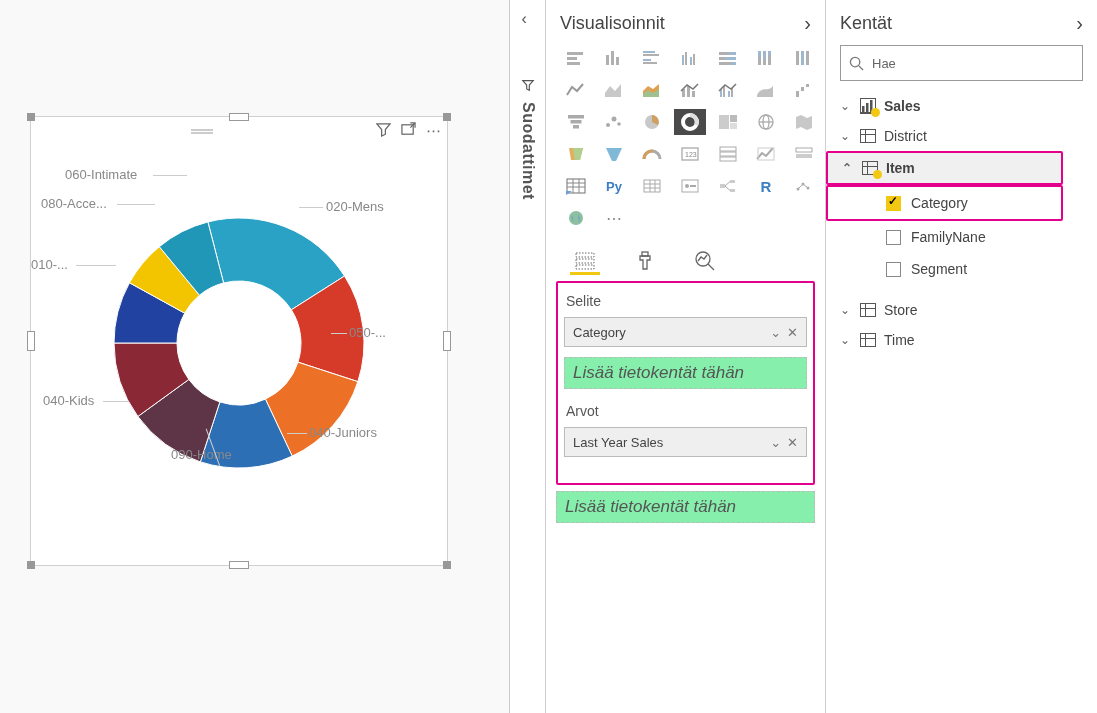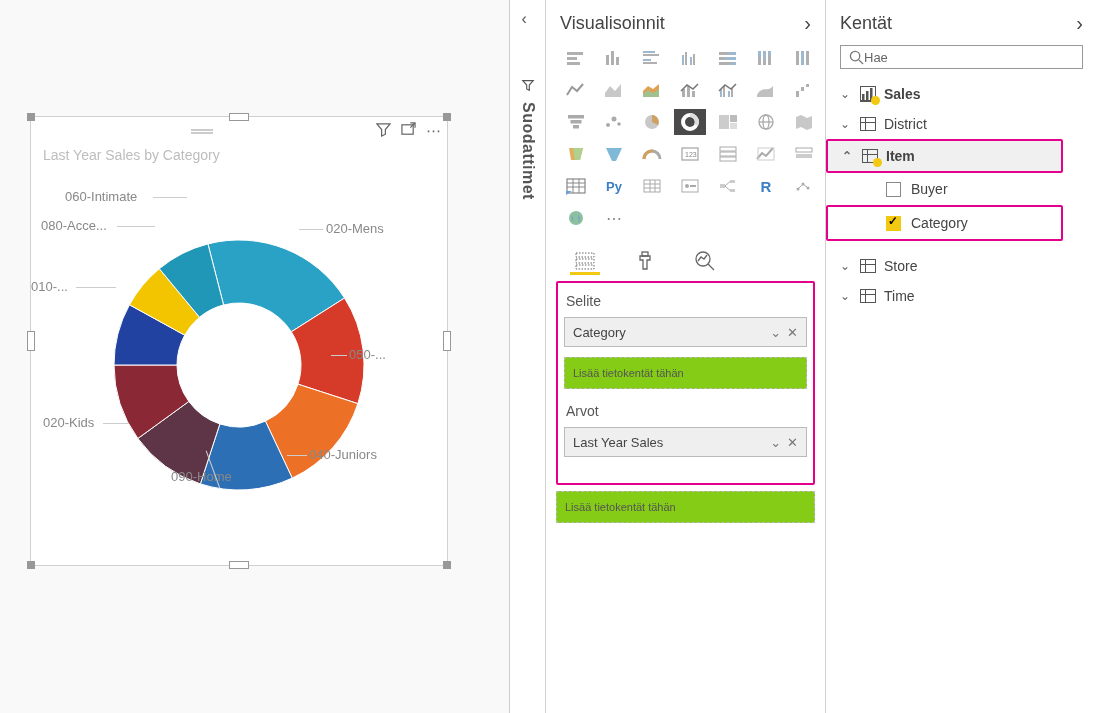--- a/index.html
+++ b/index.html
@@ -189,41 +189,43 @@
     display: flex;
     align-items: center;
     padding: 0 8px;
     font-size: 13px;
     color: #444;
     justify-content: space-between;
   }
   .well-item .ctrls { color: #777; display: flex; gap: 6px; }
   .well-empty {
     border: 1px dashed #bbb;
-    background: #84cc16;
+    background: #86efac;
     height: 32px;
     display: flex;
     align-items: center;
     padding: 0 8px;
     color: #555;
-    font-size: 11px;
+    font-size: 17px;
+    font-style: italic;
   }
   
   .fields-pane {
     flex: 1;
     display: flex;
     flex-direction: column;
   }
   .search-box {
     margin: 0 14px 10px 14px;
     border: 1px solid #999;
-    height: 24px;
+    height: 36px;
     display: flex;
     align-items: center;
     padding: 0 8px;
+    gap: 8px;
     color: #666;
   }
   .tree {
     padding: 0;
   }
   .tree-row {
     display: flex;
     align-items: center;
     height: 30px;
     padding-left: 14px;
@@ -333,41 +335,40 @@
           </svg>
       </span>
       <span class="topbar-icon">
         <svg width="15" height="15" viewBox="0 0 16 16">
             <rect x="1" y="3" width="12" height="10" fill="none" stroke="#666" stroke-width="1.3"></rect>
             <path d="M10 1l5 0 0 5 M15 1l-5 5" fill="none" stroke="#666" stroke-width="1.3"></path>
           </svg>
       </span>
       <span class="topbar-icon">⋯</span>
     </div>
-    <div class="chart-title">Last Year Sales by Category</div>
 
     <div class="donut-area">
 
       <svg class="donut-svg" width="262" height="262" viewBox="-131 -131 262 262" id="donut">
           <path d="M -31.08623589560683 -121.0728951410789 A 125 125 0 0 1 105.5409906877519 -66.97834937237457 L 52.34833138112494 -33.22126128869779 A 62 62 0 0 0 -15.418773004220988 -60.052155989975134 Z" fill="#2aa2c6" stroke="#fff" stroke-width="1"></path>
           <path d="M 105.5409906877519 -66.97834937237457 A 125 125 0 0 1 118.88206453689419 38.62712429686845 L 58.96550401029952 19.15905365124675 A 62 62 0 0 0 52.34833138112494 -33.22126128869779 Z" fill="#d63a29" stroke="#fff" stroke-width="1"></path>
           <path d="M 118.88206453689419 38.62712429686845 A 125 125 0 0 1 53.22241144563405 113.10338155825245 L 26.39831607703449 56.099277252893216 A 62 62 0 0 0 58.96550401029952 19.15905365124675 Z" fill="#ec7127" stroke="#fff" stroke-width="1"></path>
           <path d="M 53.22241144563405 113.10338155825245 A 125 125 0 0 1 -38.627124296868445 118.88206453689419 L -19.159053651246747 58.96550401029952 A 62 62 0 0 0 26.39831607703449 56.099277252893216 Z" fill="#2c6fb5" stroke="#fff" stroke-width="1"></path>
           <path d="M -38.627124296868445 118.88206453689419 A 125 125 0 0 1 -101.12712429686842 73.47315653655916 L -50.15905365124674 36.44268564213334 A 62 62 0 0 0 -19.159053651246747 58.96550401029952 Z" fill="#5e3447" stroke="#fff" stroke-width="1"></path>
           <path d="M -101.12712429686842 73.47315653655916 A 125 125 0 0 1 -125 1.5308084989341916e-14 L -62 7.59281015471359e-15 A 62 62 0 0 0 -50.15905365124674 36.44268564213334 Z" fill="#8b2836" stroke="#fff" stroke-width="1"></path>
           <path d="M -125 1.5308084989341916e-14 A 125 125 0 0 1 -109.53833500548296 -60.21920926271437 L -54.33101416271955 -29.86872779430633 A 62 62 0 0 0 -62 7.59281015471359e-15 Z" fill="#2142a0" stroke="#fff" stroke-width="1"></path>
           <path d="M -109.53833500548296 -60.21920926271437 A 125 125 0 0 1 -79.67799871858628 -96.3141553469736 L -39.52028736441879 -47.77182105209891 A 62 62 0 0 0 -54.33101416271955 -29.86872779430633 Z" fill="#f2c500" stroke="#fff" stroke-width="1"></path>
           <path d="M -79.67799871858628 -96.3141553469736 A 125 125 0 0 1 -31.08623589560691 -121.07289514107887 L -15.418773004221029 -60.05215598997512 A 62 62 0 0 0 -39.52028736441879 -47.77182105209891 Z" fill="#2097b6" stroke="#fff" stroke-width="1"></path>
         </svg>
 
       <div class="label" style="left:295px; top:54px;">020-Mens</div>
       <div class="label" style="left:318px; top:180px;">050-...</div>
       <div class="label" style="left:278px; top:280px;">040-Juniors</div>
       <div class="label" style="left:140px; top:302px;">090-Home</div>
-      <div class="label" style="left:12px; top:248px;">020-Kids</div>
+      <div class="label" style="left:12px; top:248px;">040-Kids</div>
       <div class="label" style="left:0px; top:112px;">010-...</div>
       <div class="label" style="left:10px; top:51px;">080-Acce...</div>
       <div class="label" style="left:34px; top:22px;">060-Intimate</div>
 
       <div class="leader" style="left:268px; top:62px; width:24px;"></div>
       <div class="leader" style="left:300px; top:188px; width:16px;"></div>
       <div class="leader" style="left:256px; top:288px; width:20px;"></div>
       <div class="leader" style="left:162px; top:302px; width:40px; transform:rotate(70deg);"></div>
       <div class="leader" style="left:72px; top:256px; width:26px;"></div>
       <div class="leader" style="left:45px; top:120px; width:40px;"></div>
@@ -733,30 +734,34 @@
     <div class="highlight-field">
       <div class="tree-row expanded">
         <span class="chev">⌃</span>
         <span class="table-icon badge">
             <span class="dot"></span>
           </span>
         <span>Item</span>
       </div>
     </div>
 
-    <div class="field-row">
-      <span class="checkbox"></span>
-      <span>Buyer</span>
-    </div>
     <div class="highlight-field">
       <div class="field-row" style="padding-left:58px;">
         <span class="checkbox checked"></span>
         <span>Category</span>
       </div>
     </div>
+    <div class="field-row">
+      <span class="checkbox"></span>
+      <span>FamilyNane</span>
+    </div>
+    <div class="field-row">
+      <span class="checkbox"></span>
+      <span>Segment</span>
+    </div>
 
     <div class="tree-row table" style="margin-top:10px;">
       <span class="chev">⌄</span>
       <span class="table-icon"></span>
       <span>Store</span>
     </div>
     <div class="tree-row table">
       <span class="chev">⌄</span>
       <span class="table-icon"></span>
       <span>Time</span>

